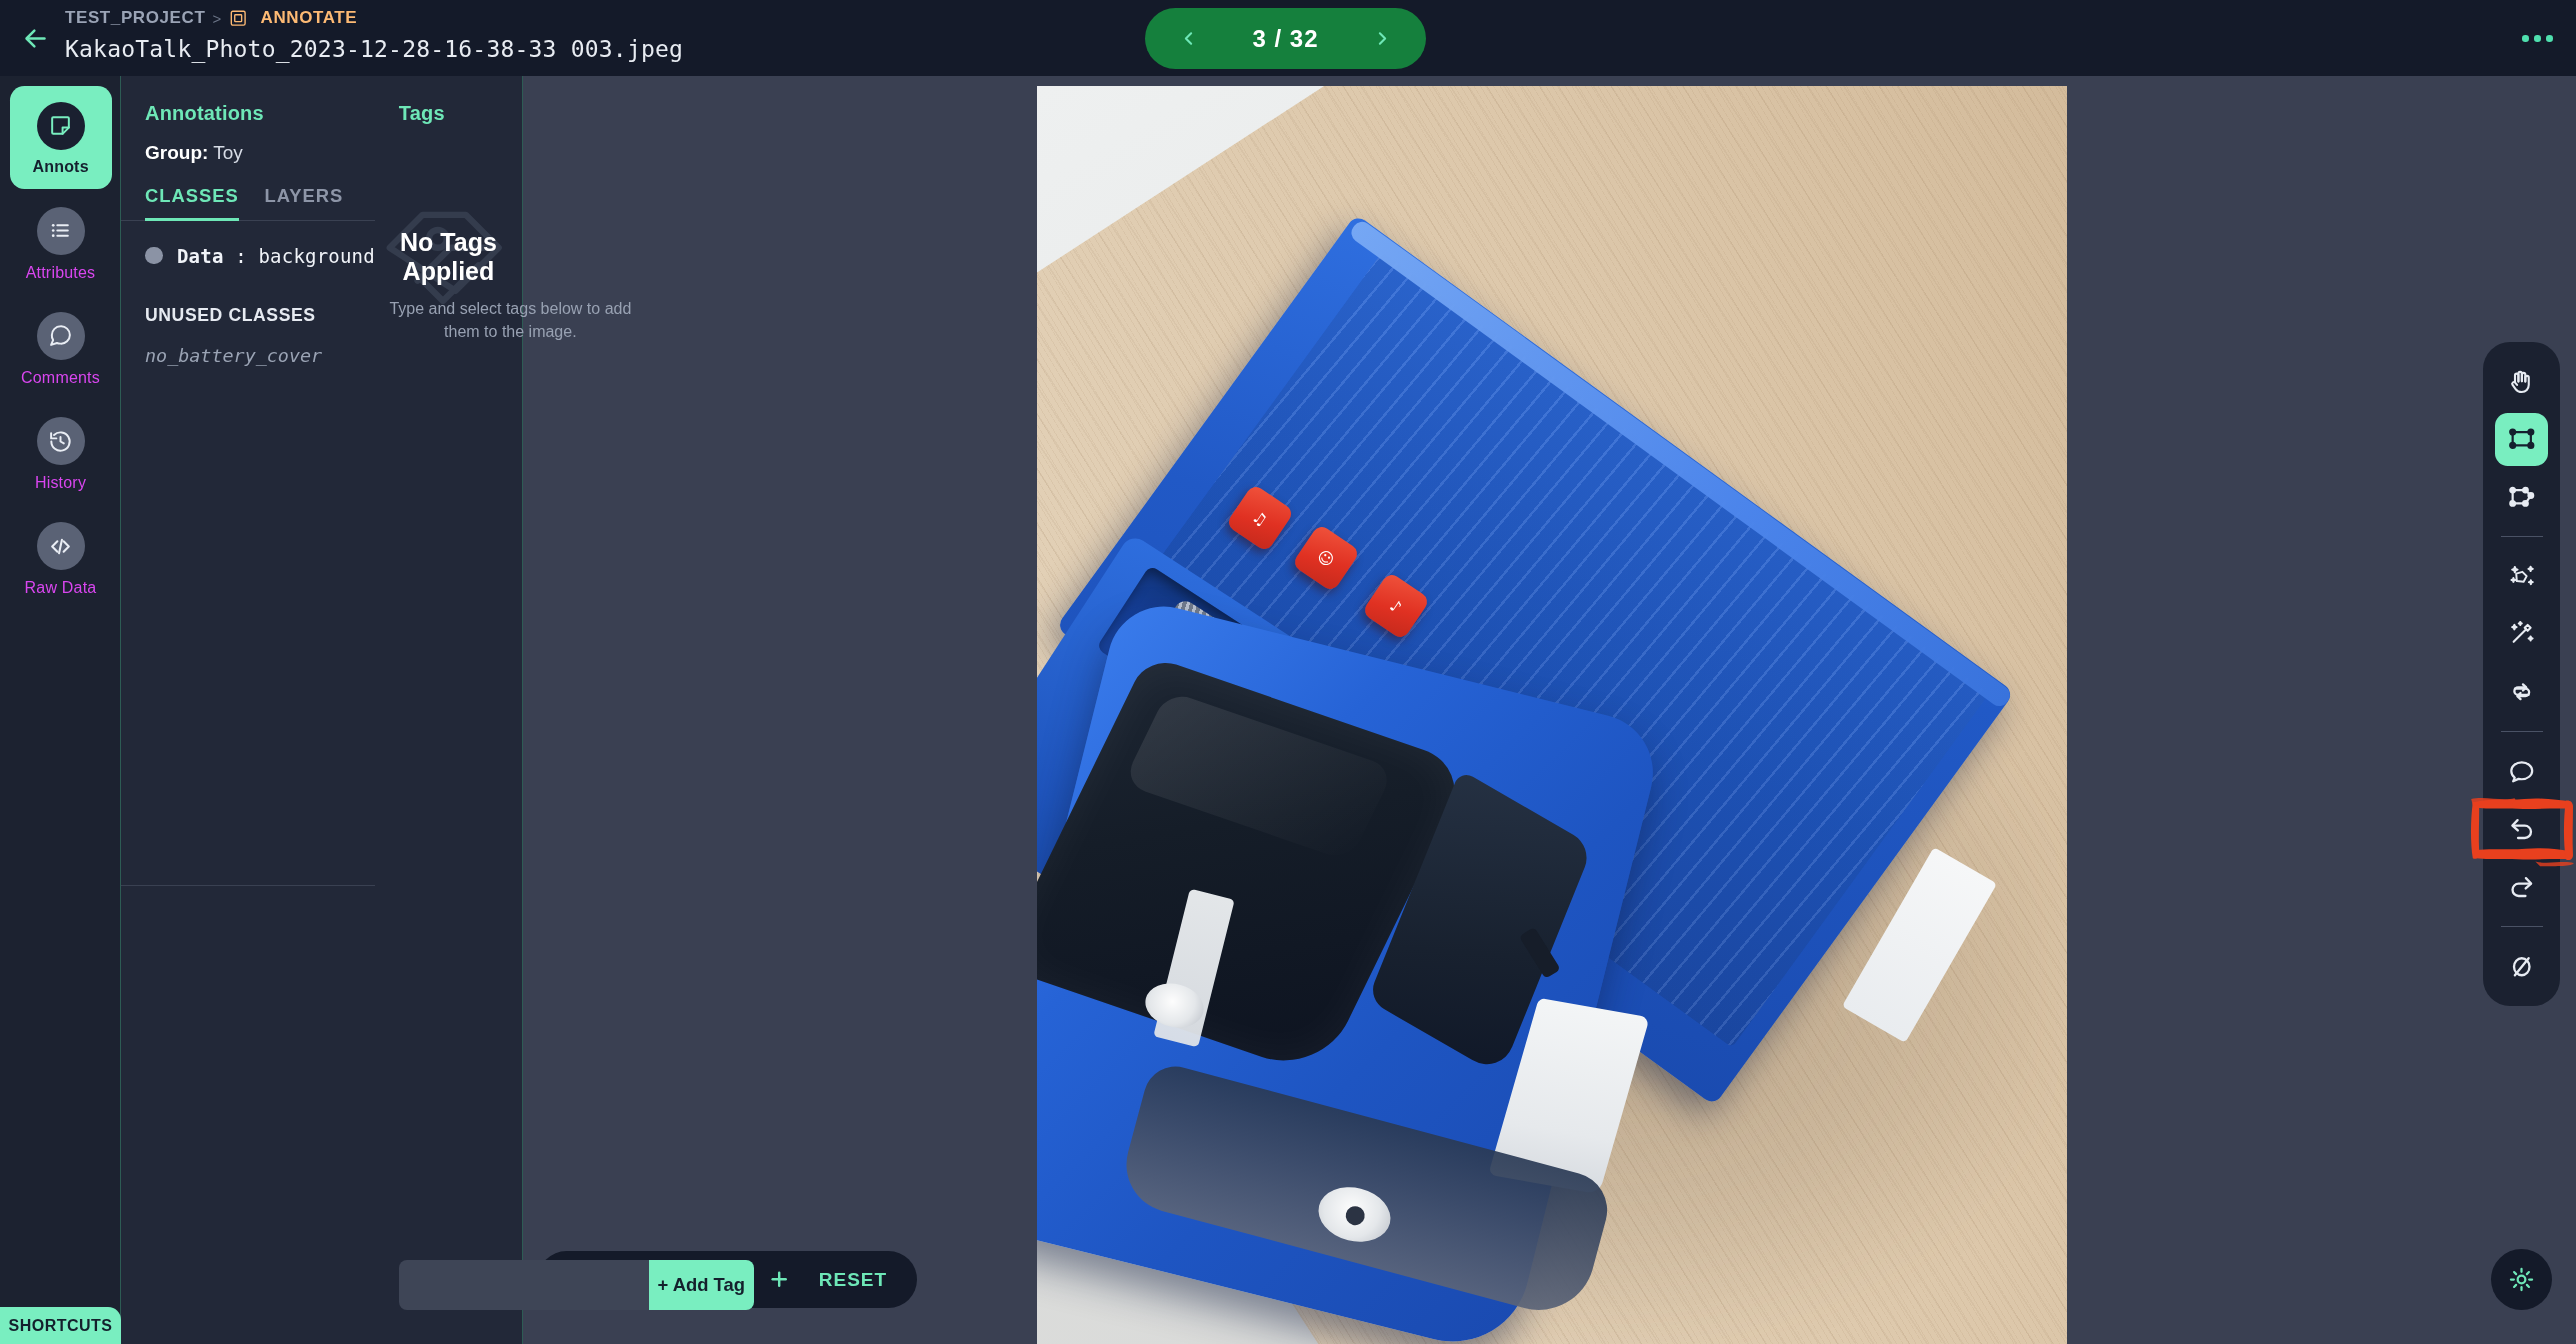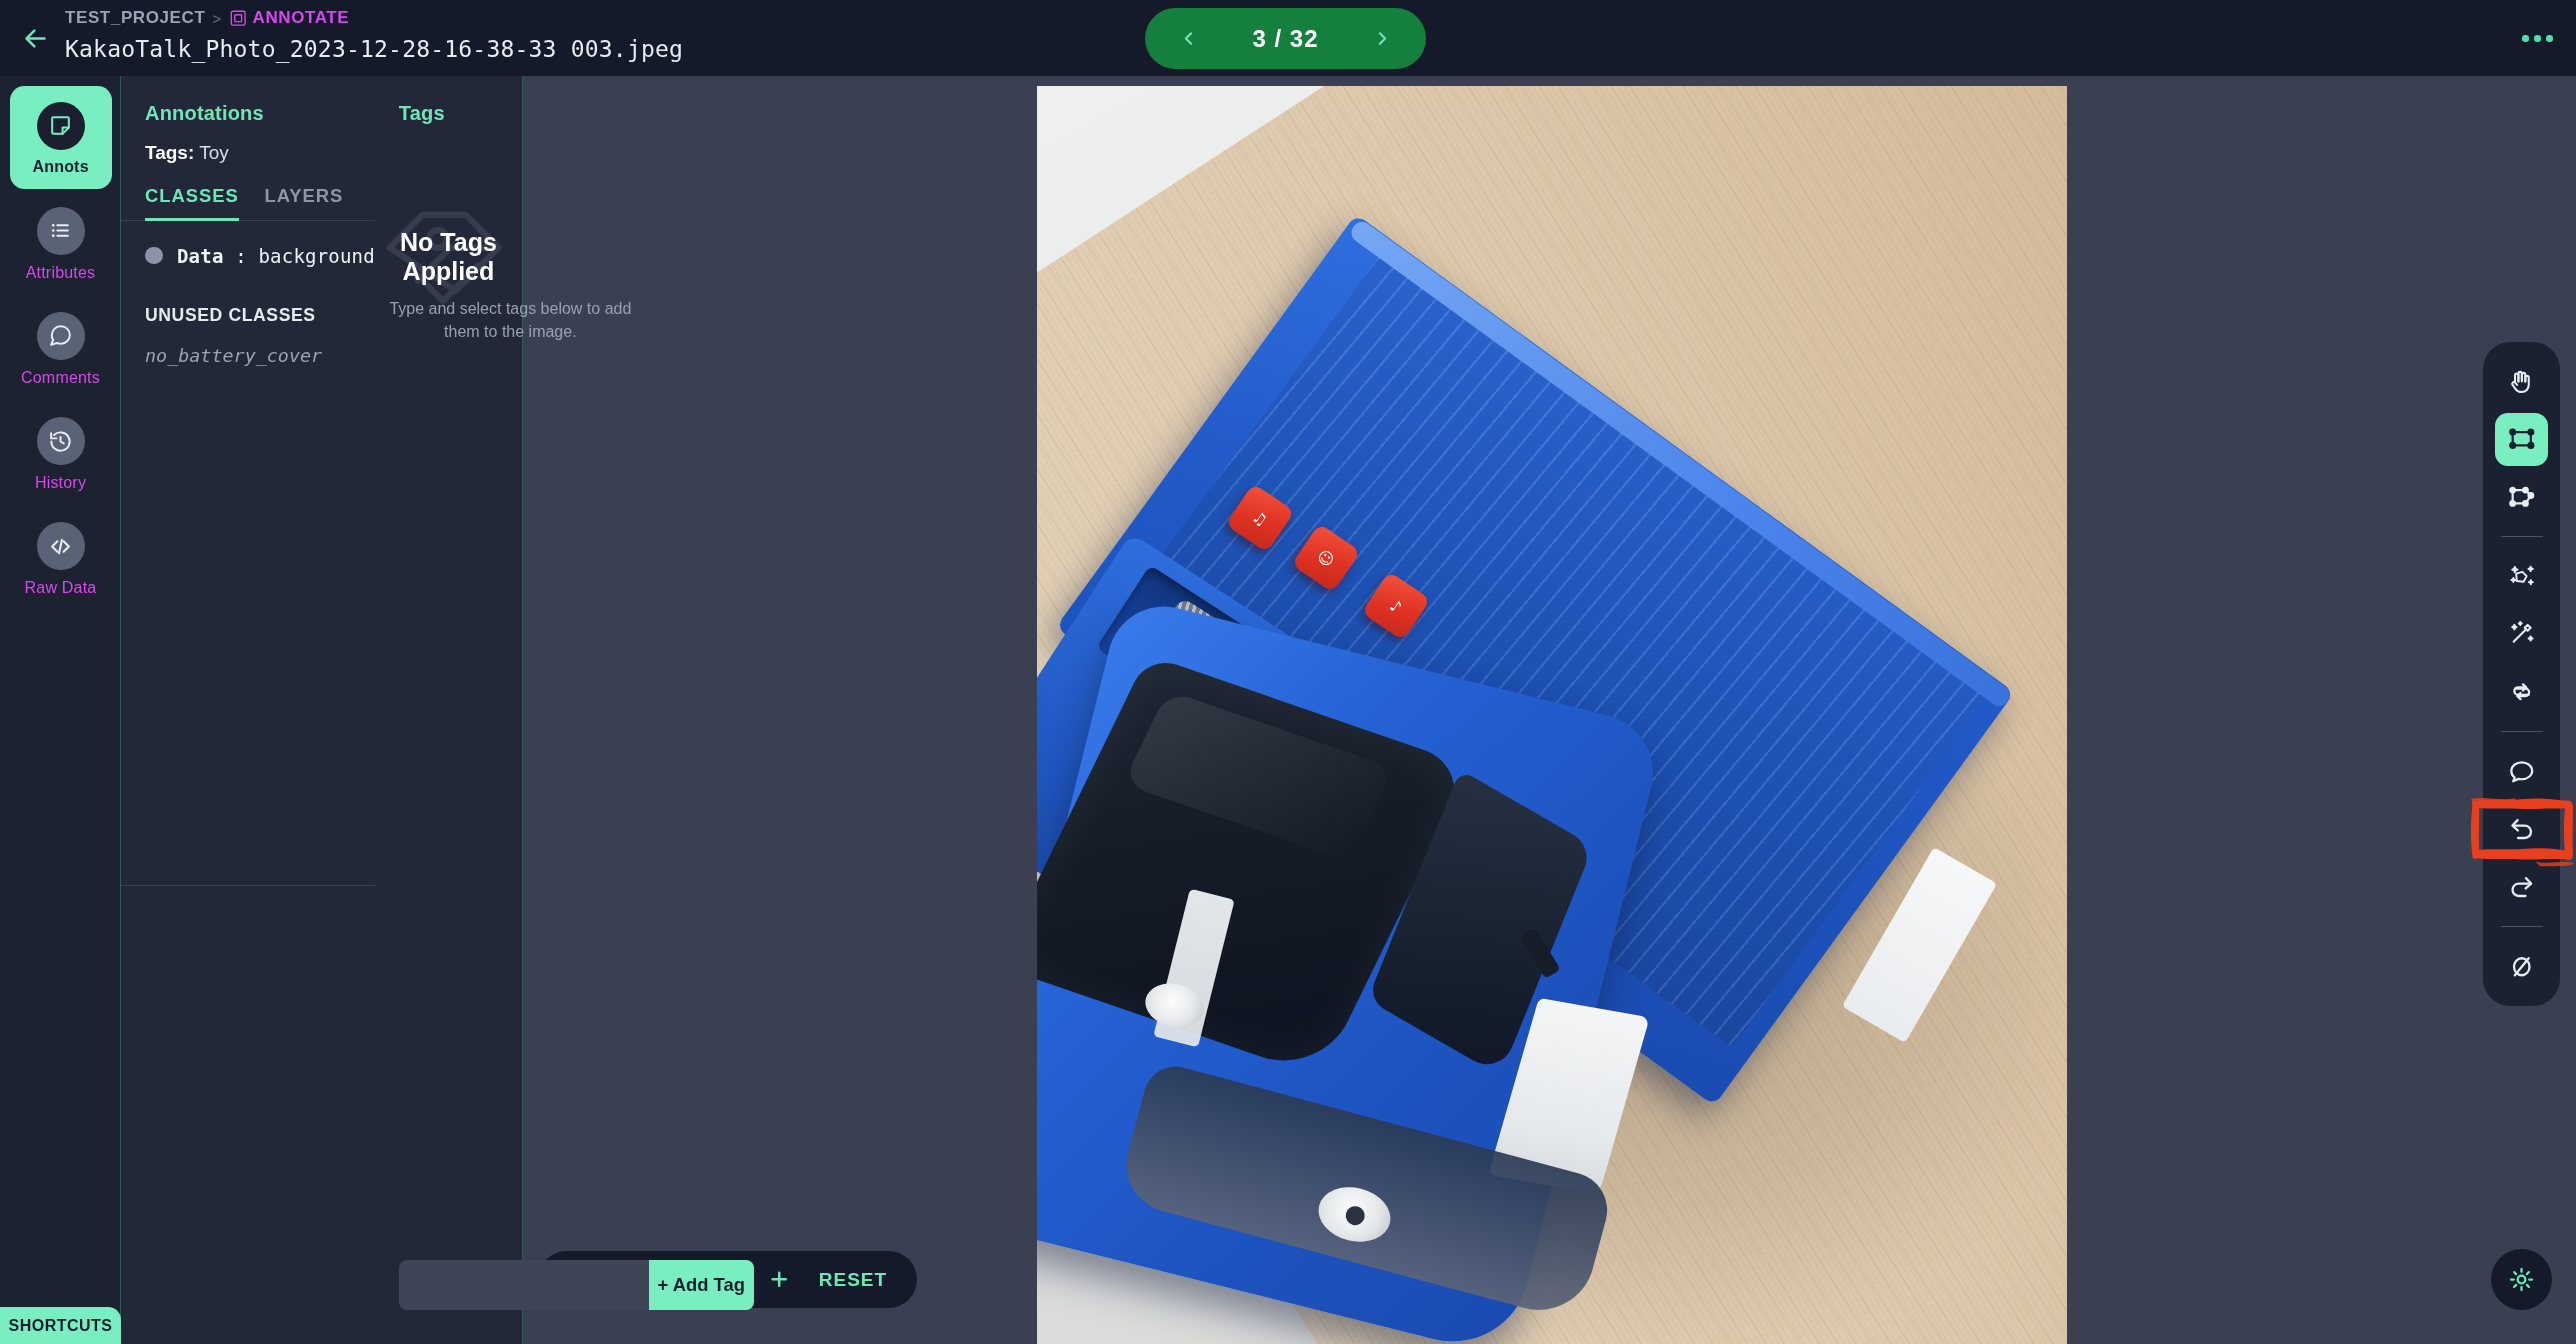--- a/index.html
+++ b/index.html
@@ -46,25 +46,25 @@
     font-size: 17px;
     letter-spacing: 0.6px;
   }
   #breadcrumb .crumb-project {
     color: #9aa3b5;
     font-weight: 600;
     cursor: pointer;
   }
   #breadcrumb .crumb-sep { color: #6b7487; font-size: 15px; }
   #breadcrumb .crumb-annotate {
-    color: #d946ef;
+    color: #fdba74;
     font-weight: 700;
     display: flex;
     align-items: center;
-    gap: 5px;
+    gap: 13px;
     cursor: pointer;
   }
   #breadcrumb .crumb-annotate svg { width: 18.4px; height: 18.4px; }
 
   #filename {
     margin-top: 5.6px;
     font-family: "DejaVu Sans Mono", monospace;
     font-size: 23px;
     color: #e8ecf2;
     letter-spacing: 0.2px;
@@ -744,21 +744,21 @@
     <span class="rail-lbl">Raw Data</span>
   </div>
 </div>
 
 <div id="panel">
 
   <div id="annotations-section">
     <div class="panel-h">Annotations</div>
 
     <div id="group-row">
-      <b>Tags:</b>
+      <b>Group:</b>
       <span>Toy</span>
     </div>
 
     <div id="tabs">
       <div class="tab active">CLASSES</div>
       <div class="tab">LAYERS</div>
     </div>
     <div id="tabs-underline"></div>
 
     <div id="class-list">

